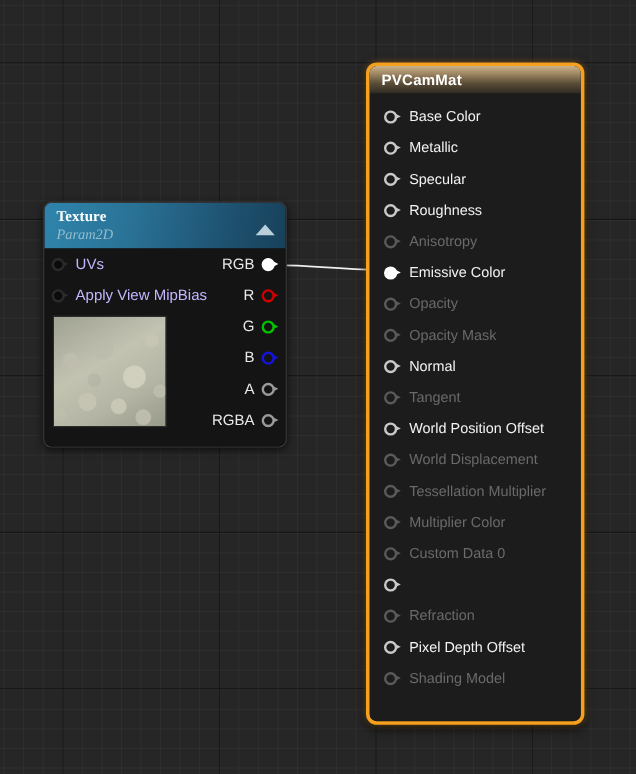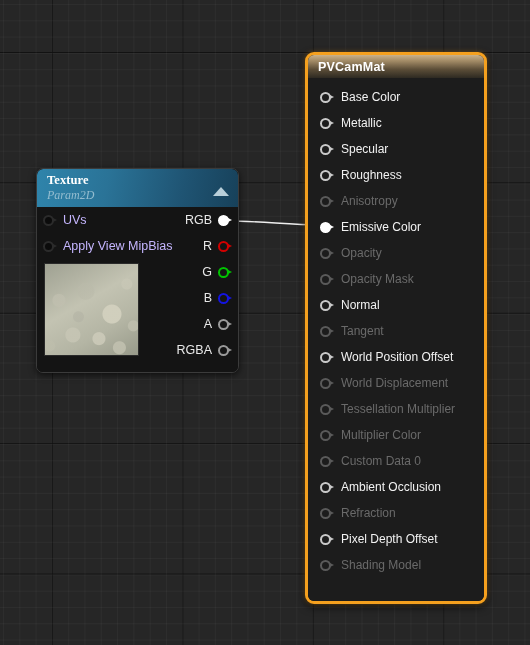--- a/index.html
+++ b/index.html
@@ -440,21 +440,20 @@
           </span>
         <span class="mat-label">Custom Data 0</span>
       </div>
 
 
       <div class="mat-row enabled">
         <span class="pin">
             <span class="ring"></span>
             <span class="arrow"></span>
           </span>
-        <span class="mat-label">Ambient Occlusion</span>
       </div>
 
       <div class="mat-row disabled">
         <span class="pin dim">
             <span class="ring"></span>
             <span class="arrow"></span>
           </span>
         <span class="mat-label">Refraction</span>
       </div>
 

